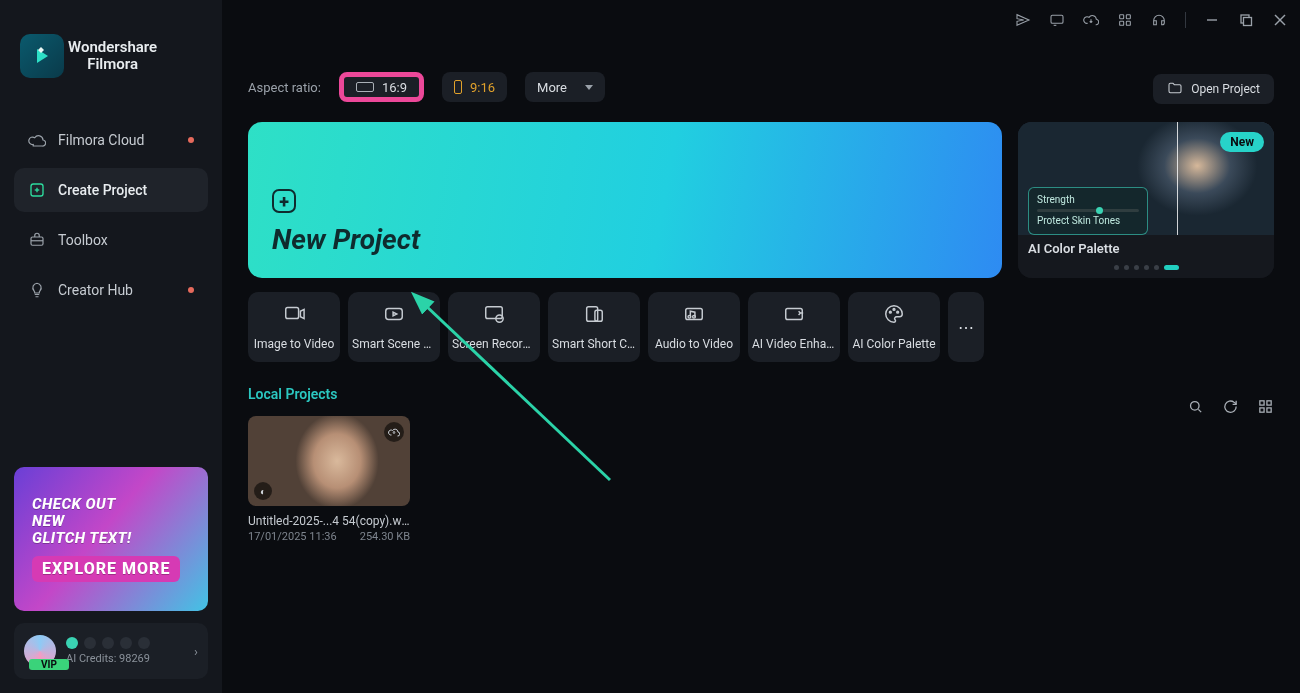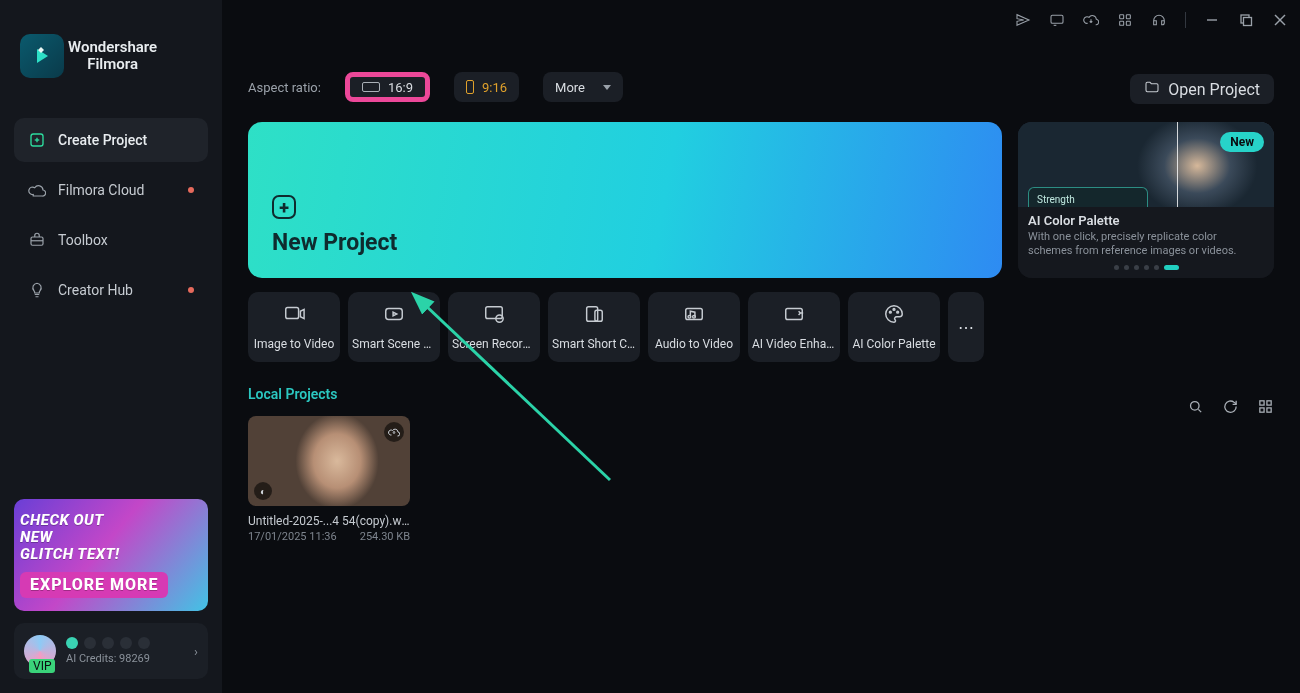--- a/index.html
+++ b/index.html
@@ -79,26 +79,26 @@
   .nav-item.active {
     background:#1f232a;
     color:#e8ecef;
     font-weight:500;
   }
   .nav-icon { width:18px;height:18px; display:flex;align-items:center;justify-content:center; }
 
   .sidebar-spacer { flex:1; }
 
   .promo {
-    width:194px;height:112px;
+    width:194px;height:144px;
     border-radius:10px;
     background: linear-gradient(130deg,#6a3fd6 0%,#c347c8 45%,#42c3e5 100%);
     position:relative;
     overflow:hidden;
-    padding:6px;
+    padding:18px;
     display:flex;flex-direction:column;justify-content:center;align-items:flex-start;
     color:#fff;
     font-weight:800;
     font-style:italic;
     letter-spacing:.5px;
     font-size:15px;
     line-height:1.15;
     text-shadow:0 1px 0 rgba(0,0,0,.25);
     margin-bottom:12px;
   }
@@ -120,41 +120,41 @@
     padding:0 10px;
     gap:10px;
     position:relative;
   }
   .avatar {
     width:32px;height:32px;border-radius:50%;
     background: conic-gradient(from 180deg,#f59bc3,#8ecaf5,#f59bc3);
   }
   .vip-badge{
     position:absolute;left:15px;top:36px;
-    background:#3ad37a;color:#0a0c10;font-size:12px;font-weight:400;
-    padding:0 4px;border-radius:3px;
+    background:#3ad37a;color:#0a0c10;font-size:10px;font-weight:700;
+    padding:0 12px;border-radius:3px;
   }
   .credits-row {
     display:flex;flex-direction:column;gap:3px;
   }
   .bubbles { display:flex;gap:6px;}
   .bubble{width:12px;height:12px;border-radius:50%;background:#2a2f37;}
   .bubble.on{background:#3ad3b3;}
   .credits-text{font-size:11px;color:#8a919a;}
   .user-caret{margin-left:auto;color:#8a919a;}
 
   
   .main {
     position:absolute;
     left:222px; top:0; right:0; bottom:0;
     padding: 72px 26px 0 26px;
     overflow:hidden;
   }
   .aspect-row {
-    display:flex;align-items:center;gap:24px;
+    display:flex;align-items:center;gap:18px;
     margin-bottom:20px;
   }
   .aspect-label { color:#9aa1a9; font-size:13px; }
   .chip {
     display:flex;align-items:center;gap:8px;
     height:30px;padding:0 12px;
     border-radius:8px;
     background:#1b1f26;
     font-size:13px;color:#d9dde2;
     cursor:pointer;
@@ -164,21 +164,21 @@
   .chip .mini-phone{width:8px;height:14px;border:1.3px solid #e0a12b;border-radius:2px;}
   .chip.more .caret{margin-left:10px;}
   .caret{width:0;height:0;border-left:4px solid transparent;border-right:4px solid transparent;border-top:5px solid #9aa1a9;}
 
   .open-proj {
     position:absolute; right:26px; top:74px;
     display:flex;align-items:center;gap:8px;
     background:#1b1f26;
     height:30px;padding:0 14px;
     border-radius:8px;
-    font-size:16px;color:#d9dde2;
+    font-size:12px;color:#d9dde2;
     cursor:pointer;
   }
 
   .hero-row {
     display:flex;gap:16px;margin-bottom:14px;
   }
   .hero {
     flex:1;
     height:156px;
     border-radius:14px;
@@ -190,21 +190,21 @@
     cursor:pointer;
   }
   .hero .plus {
     width:24px;height:24px;
     border:2.5px solid #0f2b2e;
     border-radius:7px;
     display:flex;align-items:center;justify-content:center;
     color:#0f2b2e;font-size:18px;font-weight:800;
     margin-bottom:2px;
   }
-  .hero-title { font-size:23px;font-weight:700;color:#0f2b2e;}
+  .hero-title { font-size:28px;font-weight:700;color:#0f2b2e;font-style:italic;}
 
   .feature-card {
     width:256px;height:156px;
     background:#15181e;
     border-radius:14px;
     overflow:hidden;
     position:relative;
     display:flex;flex-direction:column;
   }
   .feature-image{
@@ -346,38 +346,38 @@
           <polygon points="11,3 14,6 11,9 8,6" fill="#eaf7f4"></polygon>
         </svg>
     </div>
     <div class="logo-brand">
       <span class="l1">Wondershare</span>
       <span class="l2">Filmora</span>
     </div>
   </div>
 
   <nav class="nav">
+    <div class="nav-item">
+      <span class="nav-icon">
+          <svg width="18" height="18" viewBox="0 0 24 24" fill="none" stroke="#9aa1a9" stroke-width="1.6">
+            <path d="M7 18a5 5 0 1 1 2-9 6 6 0 0 1 11 3 4 4 0 0 1-1 8H7z"></path>
+          </svg>
+        </span>
+      <span>Filmora Cloud</span>
+      <span class="dot"></span>
+    </div>
     <div class="nav-item active">
       <span class="nav-icon">
           <svg width="18" height="18" viewBox="0 0 24 24" fill="none" stroke="#2ddc9e" stroke-width="1.8">
             <rect x="4" y="4" width="16" height="16" rx="3"></rect>
             <line x1="12" y1="9" x2="12" y2="15"></line>
             <line x1="9" y1="12" x2="15" y2="12"></line>
           </svg>
         </span>
       <span>Create Project</span>
-    </div>
-    <div class="nav-item">
-      <span class="nav-icon">
-          <svg width="18" height="18" viewBox="0 0 24 24" fill="none" stroke="#9aa1a9" stroke-width="1.6">
-            <path d="M7 18a5 5 0 1 1 2-9 6 6 0 0 1 11 3 4 4 0 0 1-1 8H7z"></path>
-          </svg>
-        </span>
-      <span>Filmora Cloud</span>
-      <span class="dot"></span>
     </div>
     <div class="nav-item">
       <span class="nav-icon">
           <svg width="18" height="18" viewBox="0 0 24 24" fill="none" stroke="#9aa1a9" stroke-width="1.6">
             <rect x="4" y="8" width="16" height="11" rx="2"></rect>
             <path d="M9 8V6a3 3 0 0 1 6 0v2"></path>
             <line x1="4" y1="13" x2="20" y2="13"></line>
           </svg>
         </span>
       <span>Toolbox</span>
@@ -454,21 +454,20 @@
         <div class="feature-overlay">
           <div>Strength</div>
           <div class="bar">
               <span class="knob"></span>
             </div>
           <div>Protect Skin Tones</div>
         </div>
       </div>
       <div class="feature-text">
         <div class="ft-title">AI Color Palette</div>
-        <div class="ft-desc">With one click, precisely replicate color schemes from reference images or videos.</div>
         <div class="dots">
           <span></span>
             <span></span>
             <span></span>
             <span></span>
             <span></span>
             <span class="active"></span>
         </div>
       </div>
     </div>

